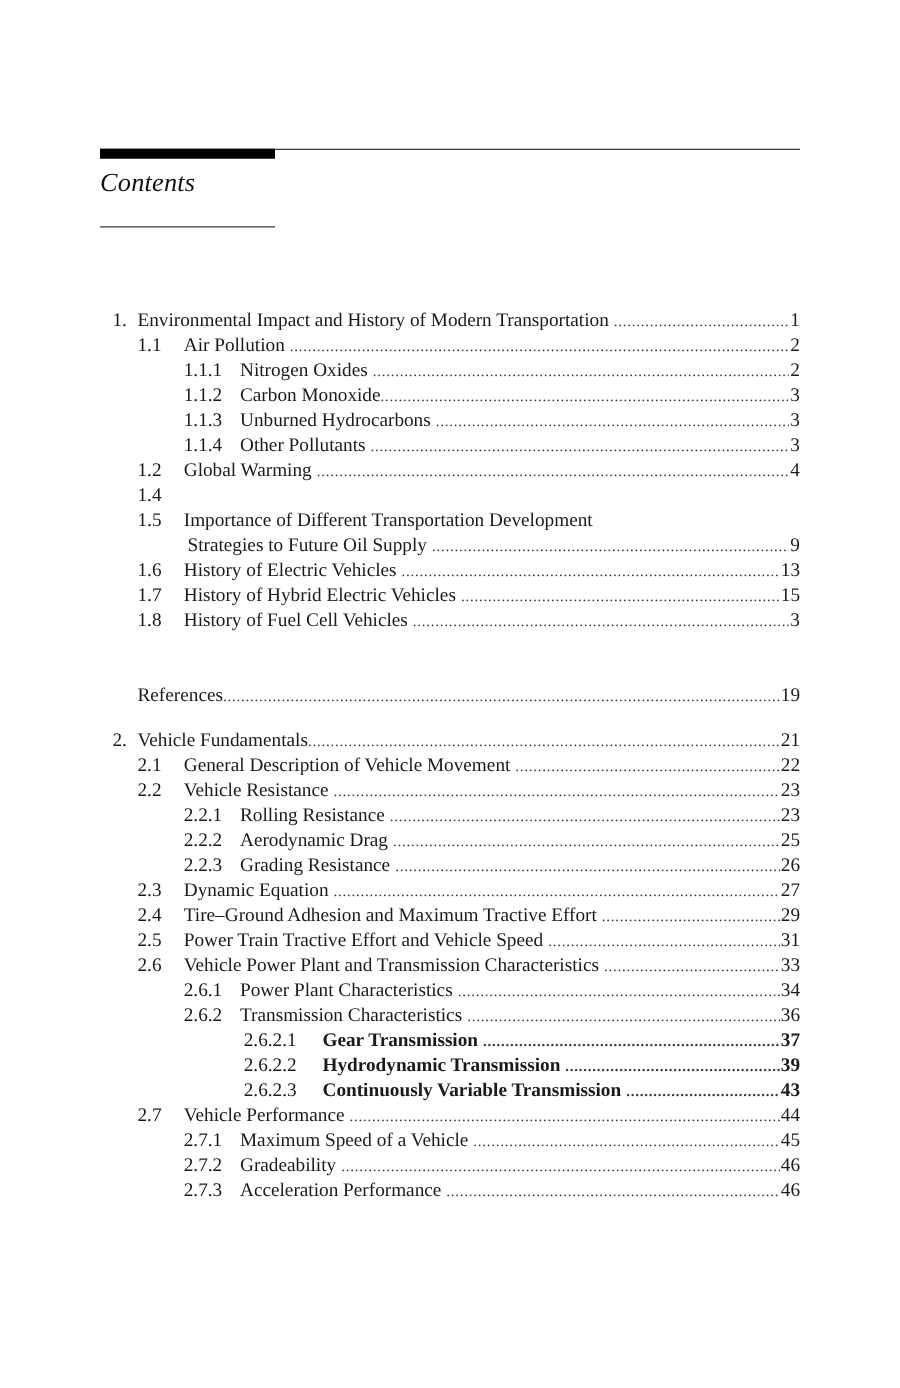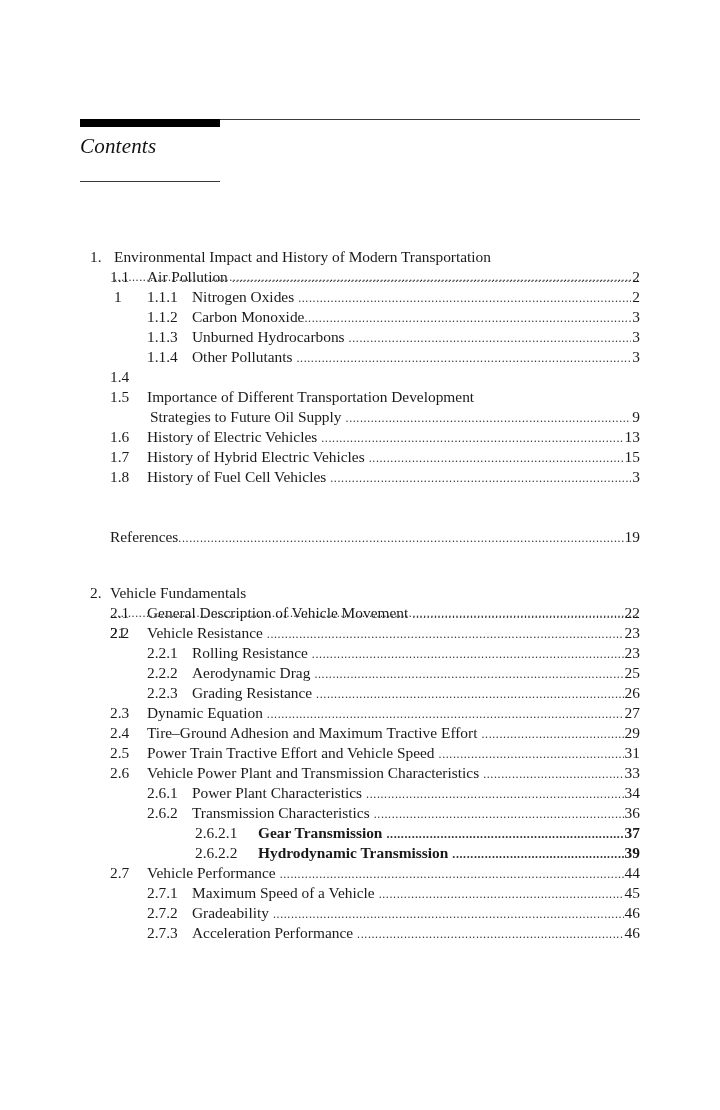--- a/index.html
+++ b/index.html
@@ -34,21 +34,21 @@
       flex: 1 1 auto; overflow: hidden; white-space: nowrap; margin: 0 1px 0 4px;
       letter-spacing: 0.6px; font-size: 12px; color: #333;
     }
     .entry .dots::before {
       content: "......................................................................................................................................................................................................................................";
     }
     .entry .dots.tight { margin-left: 0; }
     .entry .pg { flex: 0 0 auto; }
 
     .l1 .num { left: 90px; }
-    .l1 .entry { left: 110px; flex-direction: column; }
+    .l1 .entry { left: 110px; }
     .l2 .num { left: 110px; }
     .l2 .entry { left: 147px; }
     .l3 .num { left: 147px; }
     .l3 .entry { left: 192px; }
     .l4 .num { left: 195px; }
     .l4 .entry { left: 258px; font-weight: bold; }
     .ref .entry { left: 110px; margin-top: 40px; }
     .cont .entry { left: 150px; }
   </style>
 </head>
@@ -102,20 +102,28 @@
   </div>
   <div class="row l3">
     <span class="num">1.1.4</span>
     <span class="entry">
         <span class="txt">Other Pollutants</span>
         <span class="dots"></span>
         <span class="pg">3</span>
       </span>
   </div>
   <div class="row l2">
+    <span class="num">1.2</span>
+    <span class="entry">
+        <span class="txt">Global Warming</span>
+        <span class="dots"></span>
+        <span class="pg">4</span>
+      </span>
+  </div>
+  <div class="row l2">
     <span class="num">1.4</span>
   </div>
   <div class="row l2">
     <span class="num">1.5</span>
     <span class="entry">
         <span class="txt">Importance of Different Transportation Development</span>
       </span>
   </div>
   <div class="row cont">
     <span class="entry">
@@ -263,20 +271,28 @@
       </span>
   </div>
   <div class="row l4">
     <span class="num">2.6.2.2</span>
     <span class="entry">
         <span class="txt">Hydrodynamic Transmission</span>
         <span class="dots"></span>
         <span class="pg">39</span>
       </span>
   </div>
+  <div class="row l4">
+    <span class="num">2.6.2.3</span>
+    <span class="entry">
+        <span class="txt">Continuously Variable Transmission</span>
+        <span class="dots"></span>
+        <span class="pg">43</span>
+      </span>
+  </div>
   <div class="row l2">
     <span class="num">2.7</span>
     <span class="entry">
         <span class="txt">Vehicle Performance</span>
         <span class="dots"></span>
         <span class="pg">44</span>
       </span>
   </div>
   <div class="row l3">
     <span class="num">2.7.1</span>

